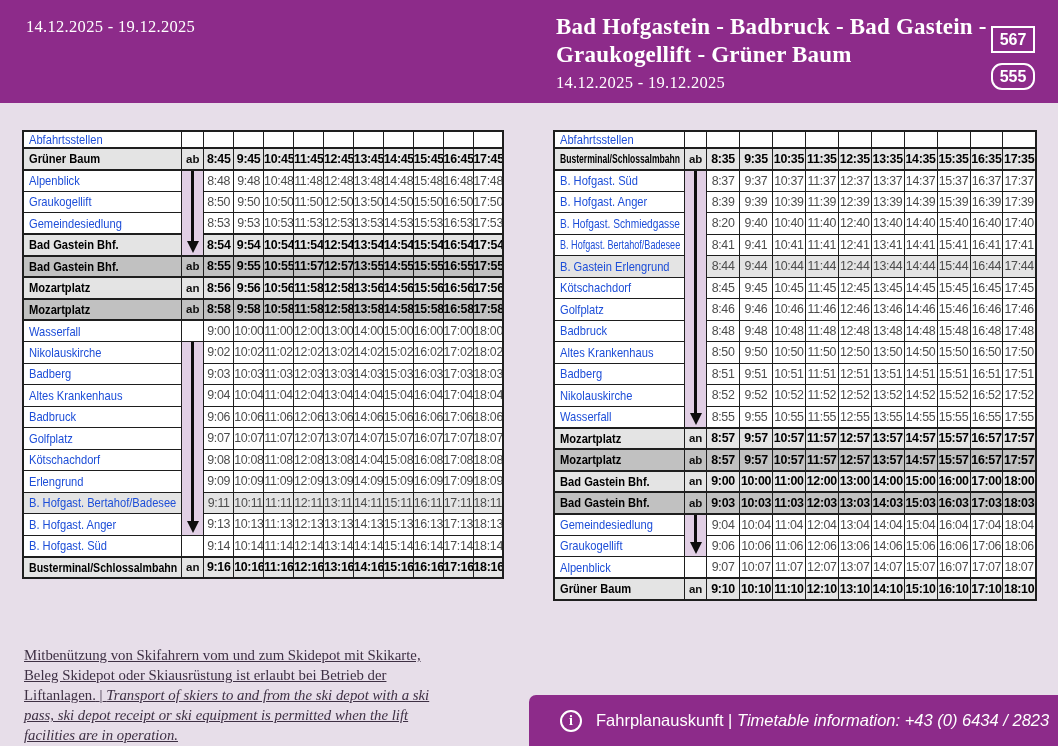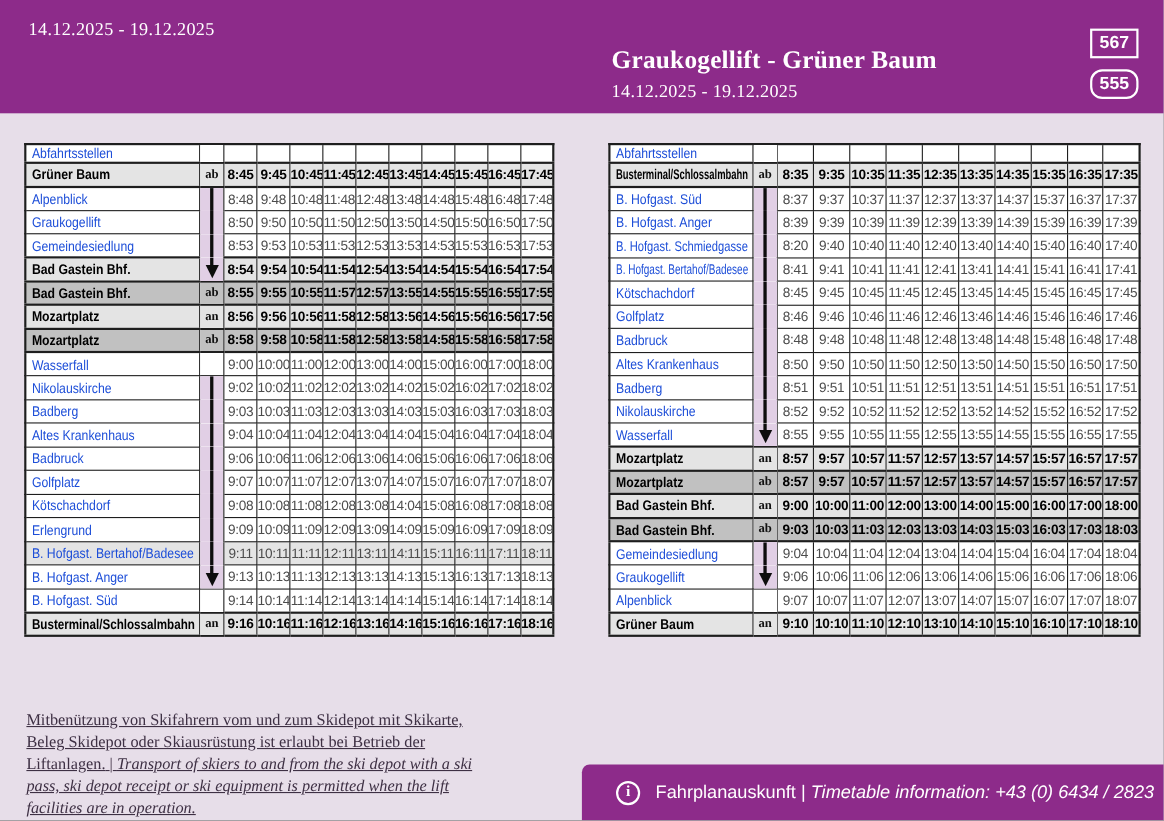--- a/index.html
+++ b/index.html
@@ -36,21 +36,21 @@
     table-layout:fixed;border:2px solid var(--bcol);
     font-family:"Liberation Sans",sans-serif;
   }
   table.tt.tl{left:22px;width:482px;}
   table.tt.tr{left:553px;width:484px;}
   .tt td{border:1.4px solid var(--bcol);height:21.5px;overflow:hidden;}
   .tt tr.hrow td{height:17px;}
   .tt td.stop{padding-left:5px;font-size:12.8px;color:#1d4ed8;white-space:nowrap;}
   .stn{display:inline-block;white-space:nowrap;transform-origin:0 50%;}
   .tt td.time{text-align:center;font-size:12.4px;color:#4c4c4c;letter-spacing:-.3px;}
-  .tt td.tag{text-align:center;font-size:11.5px;padding:0;color:#111;position:relative;font-family:Liberation Serif, serif;}
+  .tt td.tag{text-align:center;font-size:11.5px;padding:0;color:#111;position:relative;}
   
   .tt tr.bold-light td{background:var(--lgray);font-weight:700;}
   .tt tr.bold-dark td{background:var(--dgray);font-weight:700;}
   .tt tr.bold-light td,.tt tr.bold-dark td{border-top-width:2px;border-bottom-width:2px;}
   .tt tr.bold-light td.time,.tt tr.bold-dark td.time{color:#000;}
   .tt tr.bold-light td.stop,.tt tr.bold-dark td.stop{color:#000;}
   .tt tr.shade td{background:var(--lgray);}
   
   .tt td.tag.line,.tt td.tag.head{background:var(--band);border-top:none;border-bottom:none;}
   .tt td.tag.blank{background:#fff;}
@@ -87,21 +87,21 @@
 <body>
 
 <div class="page">
 
   <div class="masthead">
     <div class="head-block hl">
       <div class="dates">14.12.2025 - 19.12.2025</div>
     </div>
     <div class="head-block hr">
       <div class="title">
-        <br>
+        <span>Bad Hofgastein - Badbruck - Bad Gastein -</span><br>
         <span>Graukogellift - Grüner Baum</span>
       </div>
       <div class="dates">14.12.2025 - 19.12.2025</div>
     </div>
     <div class="badge b1">567</div>
     <div class="badge b2">555</div>
   </div>
 
   <table class="tt tl" id="tbl-left">
       <colgroup>
@@ -507,20 +507,34 @@
           <td class="time">8:41</td>
           <td class="time">9:41</td>
           <td class="time">10:41</td>
           <td class="time">11:41</td>
           <td class="time">12:41</td>
           <td class="time">13:41</td>
           <td class="time">14:41</td>
           <td class="time">15:41</td>
           <td class="time">16:41</td>
           <td class="time">17:41</td>
+        </tr>
+        <tr class="shade">
+          <td class="stop"><span class="stn" style="transform: scaleX(0.87);">B. Gastein Erlengrund</span></td>
+          <td class="tag line"></td>
+          <td class="time">8:44</td>
+          <td class="time">9:44</td>
+          <td class="time">10:44</td>
+          <td class="time">11:44</td>
+          <td class="time">12:44</td>
+          <td class="time">13:44</td>
+          <td class="time">14:44</td>
+          <td class="time">15:44</td>
+          <td class="time">16:44</td>
+          <td class="time">17:44</td>
         </tr>
         <tr class="plain">
           <td class="stop"><span class="stn" style="transform: scaleX(0.87);">Kötschachdorf</span></td>
           <td class="tag line"></td>
           <td class="time">8:45</td>
           <td class="time">9:45</td>
           <td class="time">10:45</td>
           <td class="time">11:45</td>
           <td class="time">12:45</td>
           <td class="time">13:45</td>

